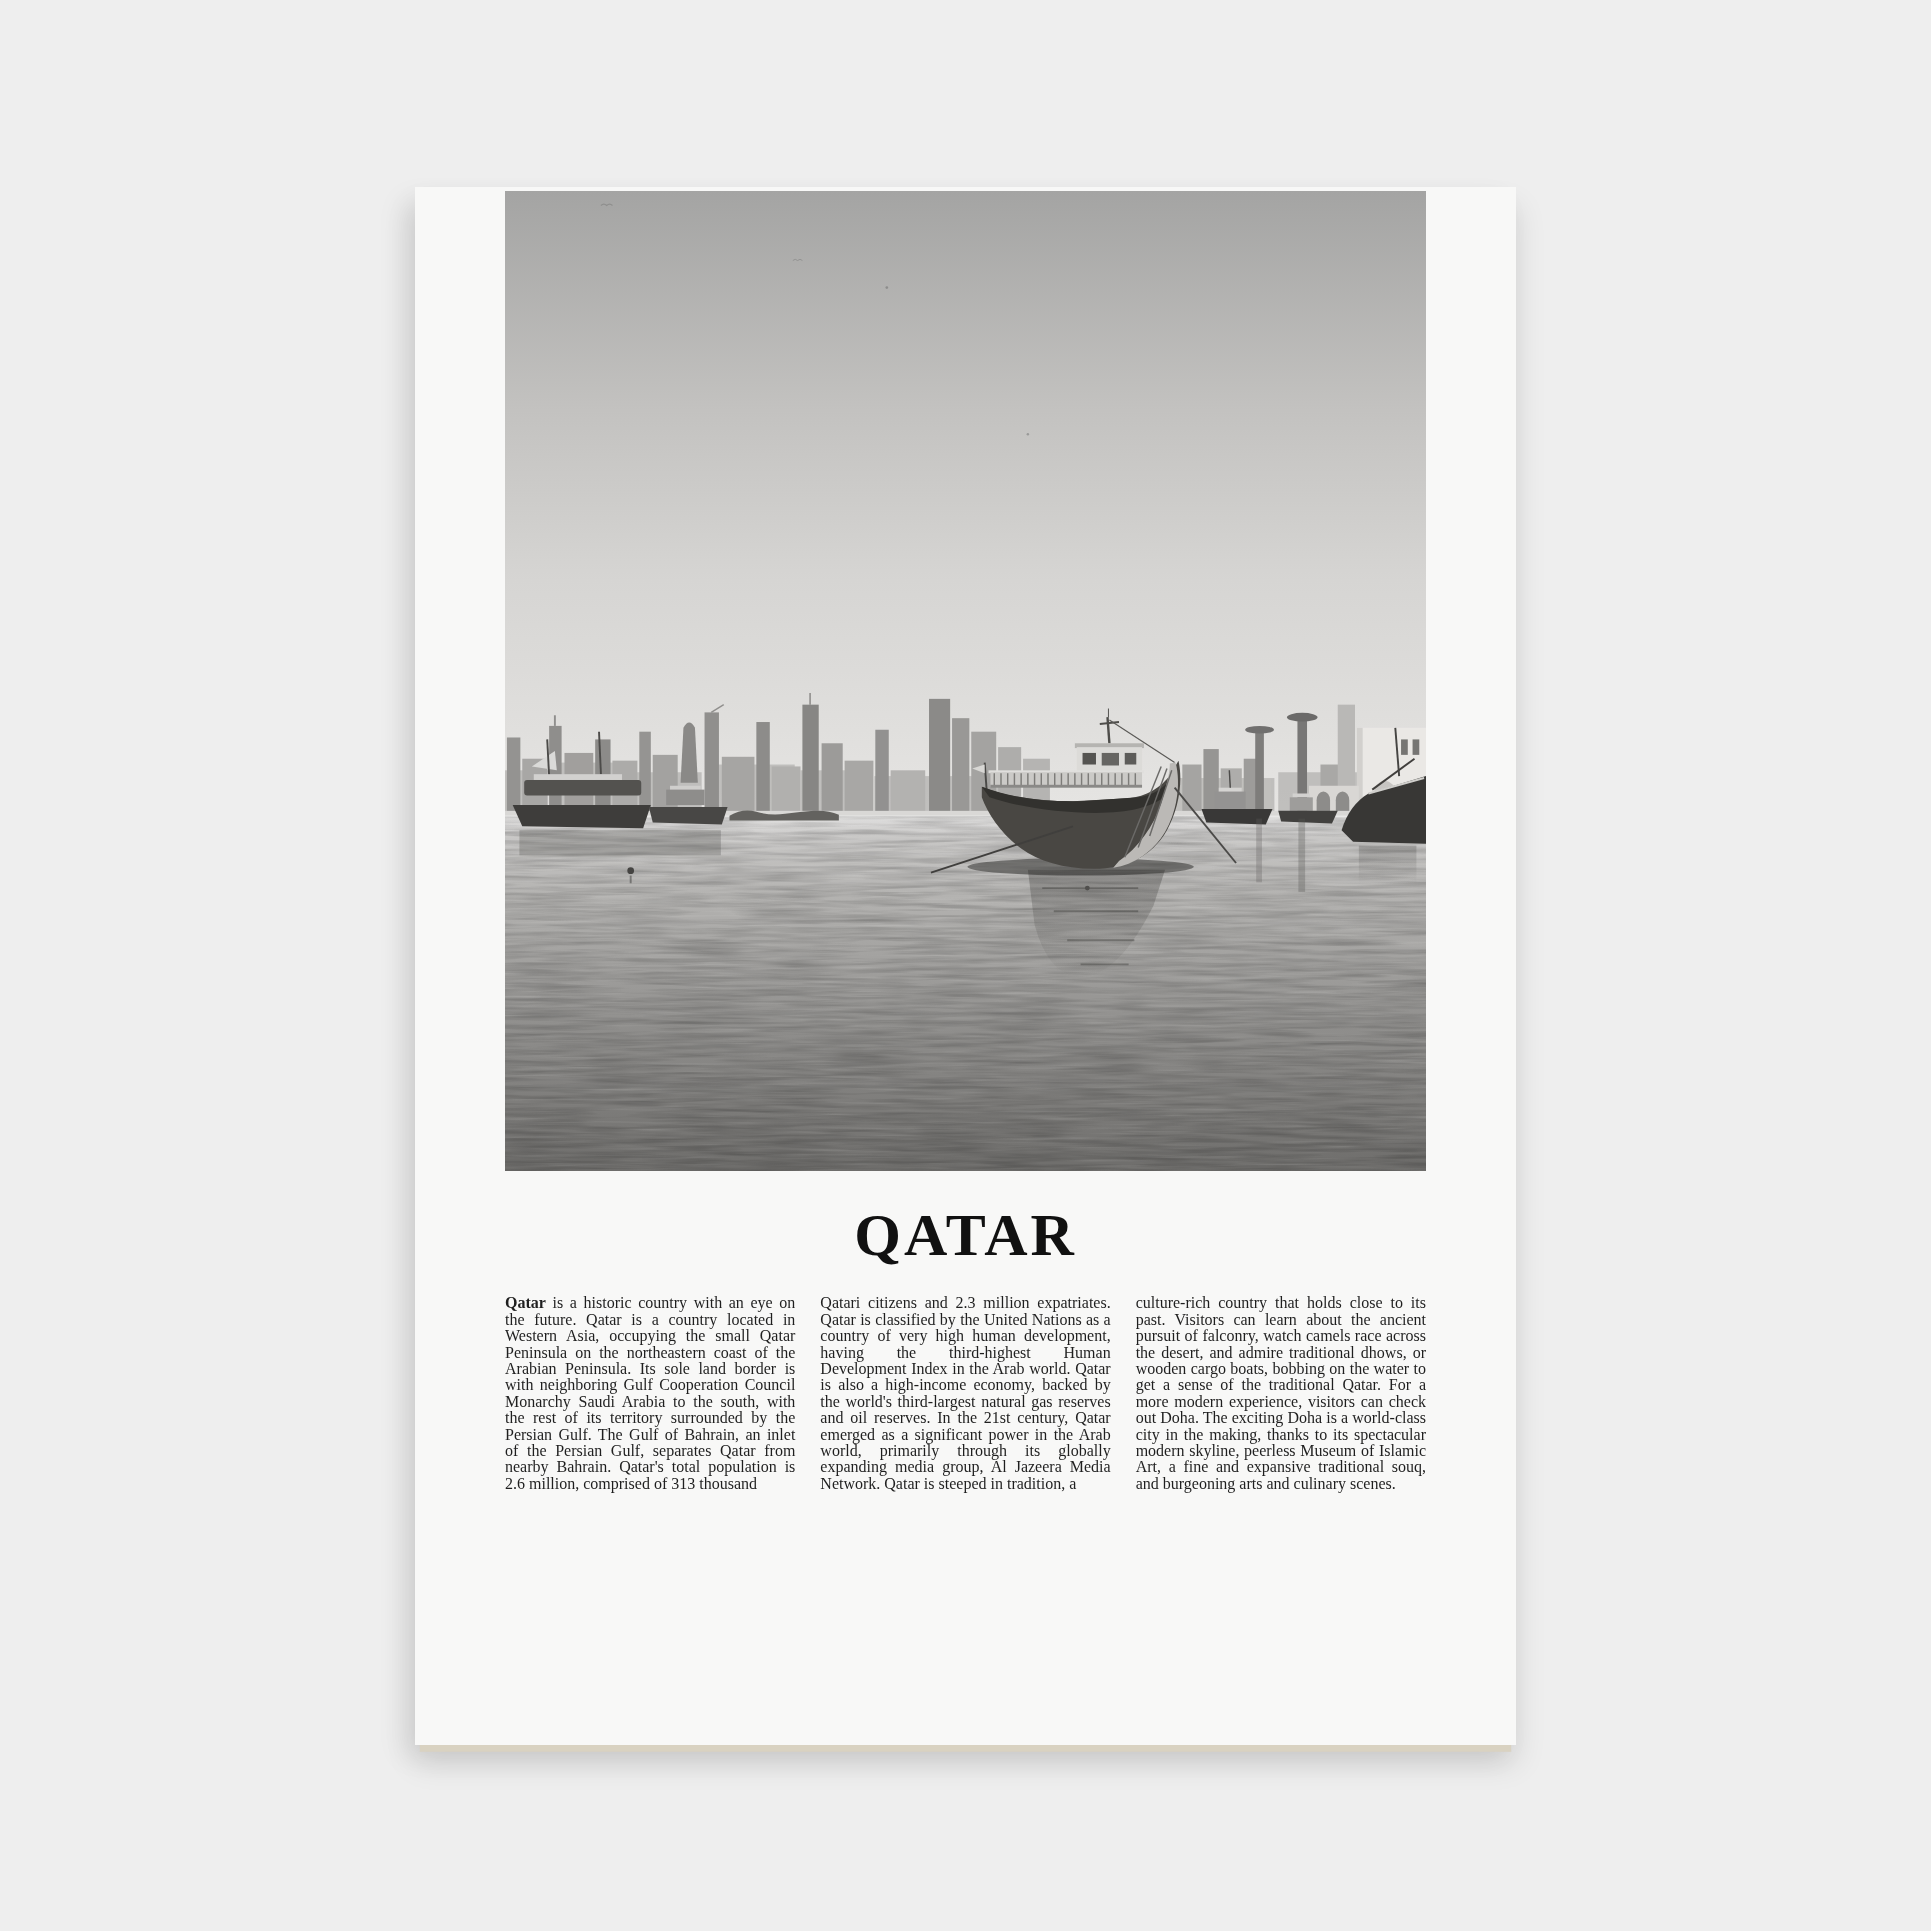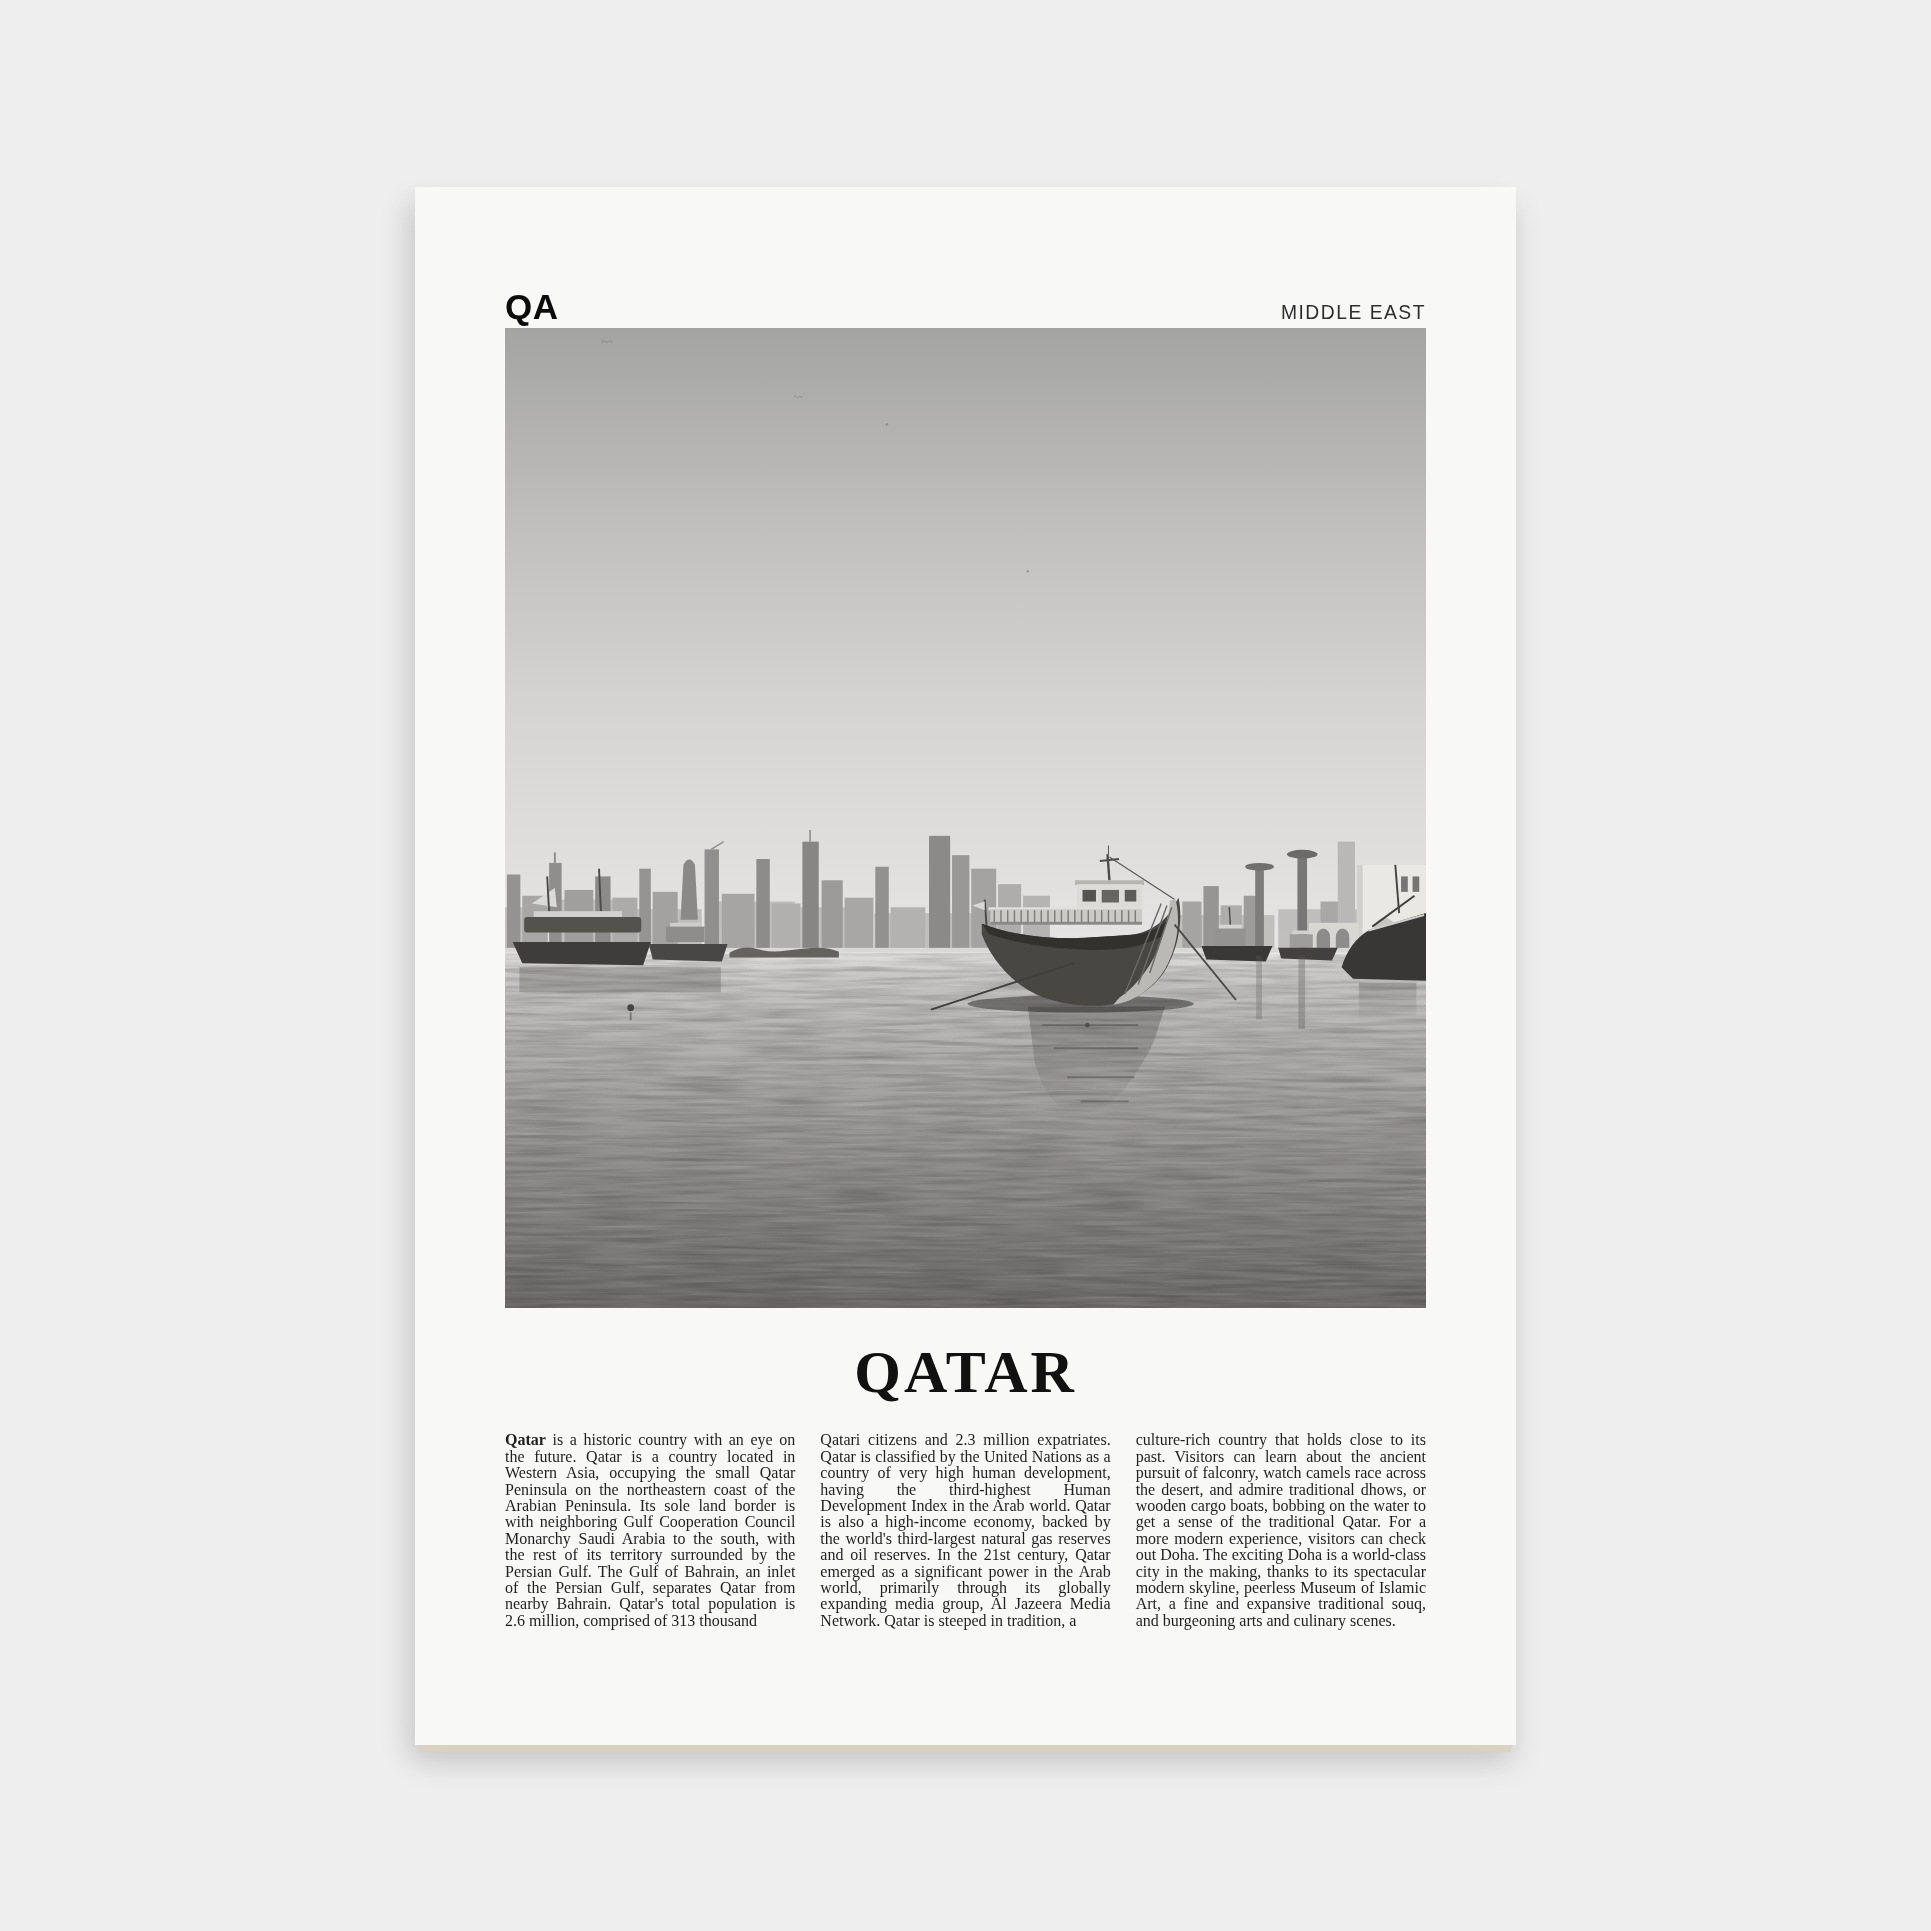--- a/index.html
+++ b/index.html
@@ -75,24 +75,20 @@
     text-align-last: left;
   }
   .body-columns p strong { font-weight: 700; }
 </style>
 </head>
 <body>
 
 <div class="stage">
   <div class="poster">
 
-    <div class="poster-header">
-      <span class="country-code">QA</span>
-      <span class="region-label">MIDDLE EAST</span>
-    </div>
 
     <div class="photo-frame">
       <svg viewBox="0 0 960 1015" preserveAspectRatio="none" role="img">
         <defs>
           <linearGradient id="skyG" x1="0" y1="0" x2="0" y2="1">
             <stop offset="0" stop-color="#a4a4a3"></stop>
             <stop offset="0.35" stop-color="#c3c2c0"></stop>
             <stop offset="0.62" stop-color="#d6d5d3"></stop>
             <stop offset="1" stop-color="#e6e5e3"></stop>
           </linearGradient>

